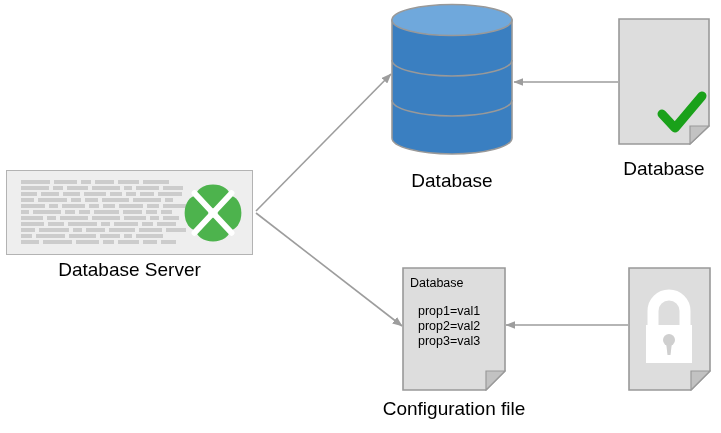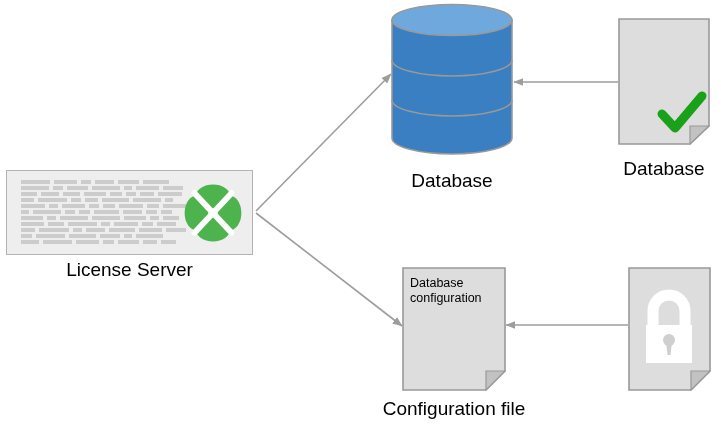--- a/index.html
+++ b/index.html
@@ -244,21 +244,21 @@
       <ellipse cx="50" cy="75" rx="26" ry="18" transform="rotate(0 50 75)"></ellipse>
       <ellipse cx="25" cy="50" rx="18" ry="26"></ellipse>
       <ellipse cx="75" cy="50" rx="18" ry="26"></ellipse>
     </g>
     <g stroke="#ffffff" stroke-width="9" stroke-linecap="round" fill="none">
       <line x1="22" y1="20" x2="78" y2="80"></line>
       <line x1="78" y1="20" x2="22" y2="80"></line>
     </g>
   </svg>
 
-  <div class="label" style="left:6px; top:259px; width:247px;">License Server</div>
+  <div class="label" style="left:6px; top:259px; width:247px;">Database Server</div>
 
   <svg class="node" id="database-shape" viewBox="0 0 122 152" width="122" height="152">
 
     <path d="M1,17 L1,135 A60,16 0 0 0 121,135 L121,17 Z" fill="#3a7fc1" stroke="#999999" stroke-width="1.6"></path>
 
     <path d="M1,57 A60,16 0 0 0 121,57" fill="none" stroke="#999999" stroke-width="1.6"></path>
     <path d="M1,97 A60,16 0 0 0 121,97" fill="none" stroke="#999999" stroke-width="1.6"></path>
 
     <ellipse cx="61" cy="17" rx="60" ry="15.5" fill="#6fa8dc" stroke="#999999" stroke-width="1.6"></ellipse>
   </svg>
@@ -273,21 +273,25 @@
 
   <div class="label" style="left:610px; top:158px; width:108px;">Database</div>
 
   <svg class="node doc-svg" viewBox="0 0 104 124" width="104" height="124" style="left:402px; top:267px;">
     <path d="M1,1 L103,1 L103,104 L84,123 L1,123 Z" fill="#dddddd" stroke="#999999" stroke-width="1.6"></path>
     <path d="M103,104 L84,123 L84,104 Z" fill="#c2c2c2" stroke="#999999" stroke-width="1.2"></path>
   </svg>
 
   <div id="config-text">
     <div>Database</div>
-    <div>configuration</div>
+    <div id="config-props">
+      <div>prop1=val1</div>
+      <div>prop2=val2</div>
+      <div>prop3=val3</div>
+    </div>
   </div>
 
   <div class="label" style="left:373px; top:398px; width:162px;text-align:center;">Configuration file</div>
 
   <svg class="node doc-svg" viewBox="0 0 83 124" width="83" height="124" style="left:628px; top:267px;">
     <path d="M1,1 L82,1 L82,104 L63,123 L1,123 Z" fill="#dddddd" stroke="#999999" stroke-width="1.6"></path>
     <path d="M82,104 L63,123 L63,104 Z" fill="#c2c2c2" stroke="#999999" stroke-width="1.2"></path>
     <g>
       <path d="M25,62 L25,44 A16,16 0 0 1 57,44 L57,62" fill="none" stroke="#ffffff" stroke-width="11"></path>
       <rect x="18" y="58" width="46" height="38" fill="#ffffff"></rect>

